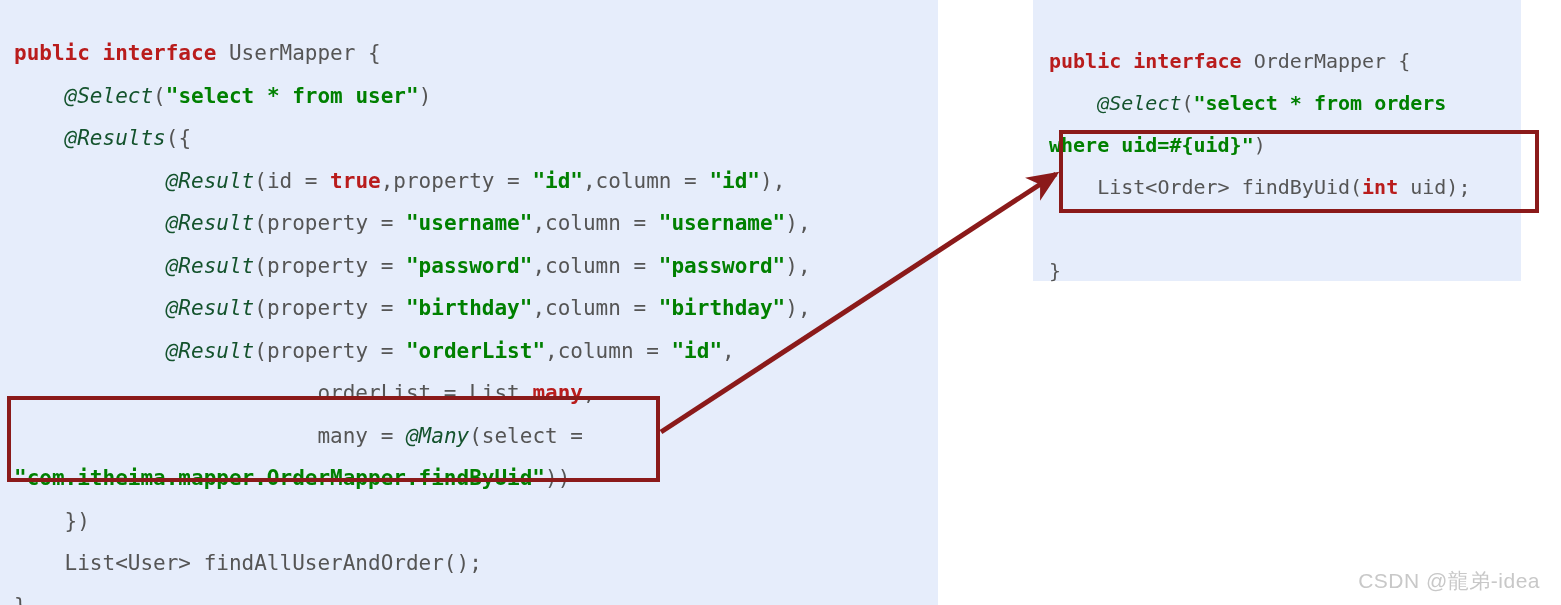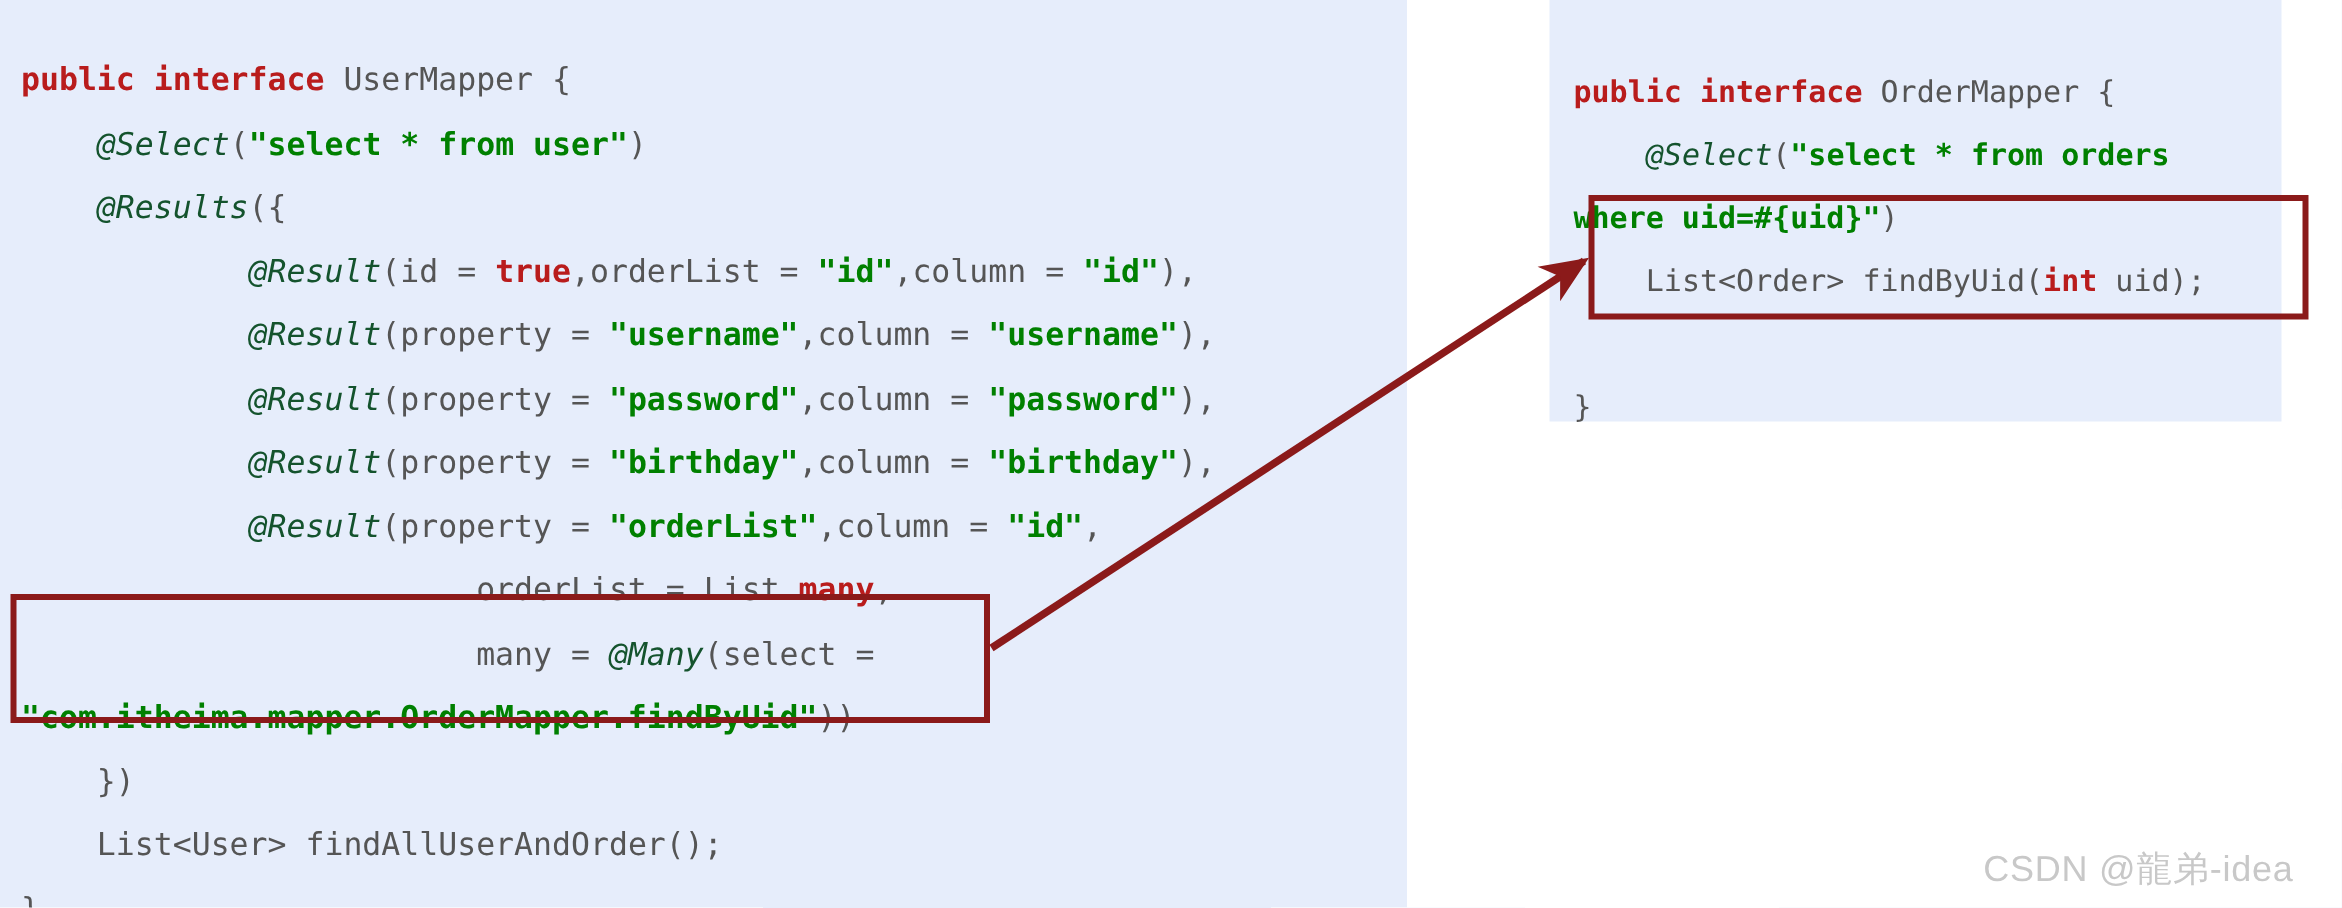--- a/index.html
+++ b/index.html
@@ -86,36 +86,36 @@
     top: 0;
     width: 1561px;
     height: 605px;
     pointer-events: none;
     overflow: visible;
   }
 
   
   #watermark {
     position: absolute;
-    right: 32px;
+    right: 21px;
     bottom: 10px;
     font-family: "Liberation Sans", sans-serif;
-    font-size: 24px;
+    font-size: 21px;
     color: #c8c8c8;
     letter-spacing: 0.5px;
   }
 </style>
 </head>
 <body>
 
 <div class="panel" id="panel-left">
   <pre class="code" id="left-code"><span><span class="kw">public interface </span><span class="pln">UserMapper {</span></span>
 <span>    <span class="ann">@Select</span><span class="pln">(</span><span class="str">"select * from user"</span><span class="pln">)</span></span>
 <span>    <span class="ann">@Results</span><span class="pln">({</span></span>
-<span>            <span class="ann">@Result</span><span class="pln">(id = </span><span class="kw">true</span><span class="pln">,orderList = </span><span class="str">"id"</span><span class="pln">,column = </span><span class="str">"id"</span><span class="pln">),</span></span>
+<span>            <span class="ann">@Result</span><span class="pln">(id = </span><span class="kw">true</span><span class="pln">,property = </span><span class="str">"id"</span><span class="pln">,column = </span><span class="str">"id"</span><span class="pln">),</span></span>
 <span>            <span class="ann">@Result</span><span class="pln">(property = </span><span class="str">"username"</span><span class="pln">,column = </span><span class="str">"username"</span><span class="pln">),</span></span>
 <span>            <span class="ann">@Result</span><span class="pln">(property = </span><span class="str">"password"</span><span class="pln">,column = </span><span class="str">"password"</span><span class="pln">),</span></span>
 <span>            <span class="ann">@Result</span><span class="pln">(property = </span><span class="str">"birthday"</span><span class="pln">,column = </span><span class="str">"birthday"</span><span class="pln">),</span></span>
 <span>            <span class="ann">@Result</span><span class="pln">(property = </span><span class="str">"orderList"</span><span class="pln">,column = </span><span class="str">"id"</span><span class="pln">,</span></span>
 <span>                        <span class="pln">orderList = List.</span><span class="kw">many</span><span class="pln">,</span></span>
 <span>                        <span class="pln">many = </span><span class="ann">@Many</span><span class="pln">(select =</span></span>
 <span><span class="str">"com.itheima.mapper.OrderMapper.findByUid"</span><span class="pln">))</span></span>
 <span>    <span class="pln">})</span></span>
 <span>    <span class="pln">List&lt;User&gt; findAllUserAndOrder();</span></span>
 <span><span class="pln">}</span></span></pre>

